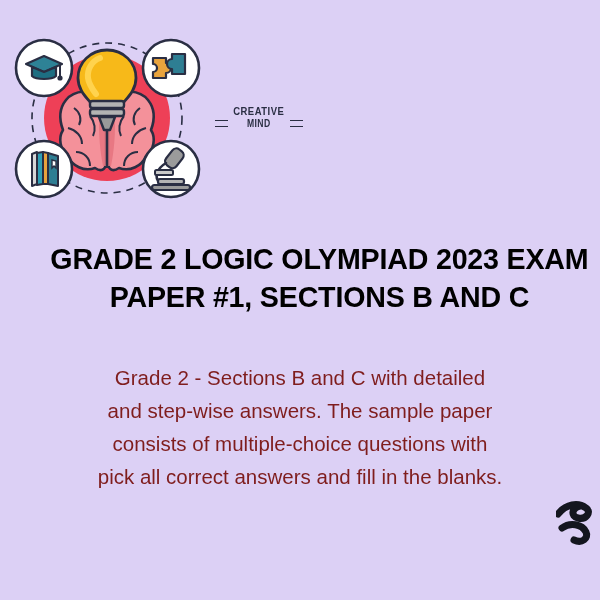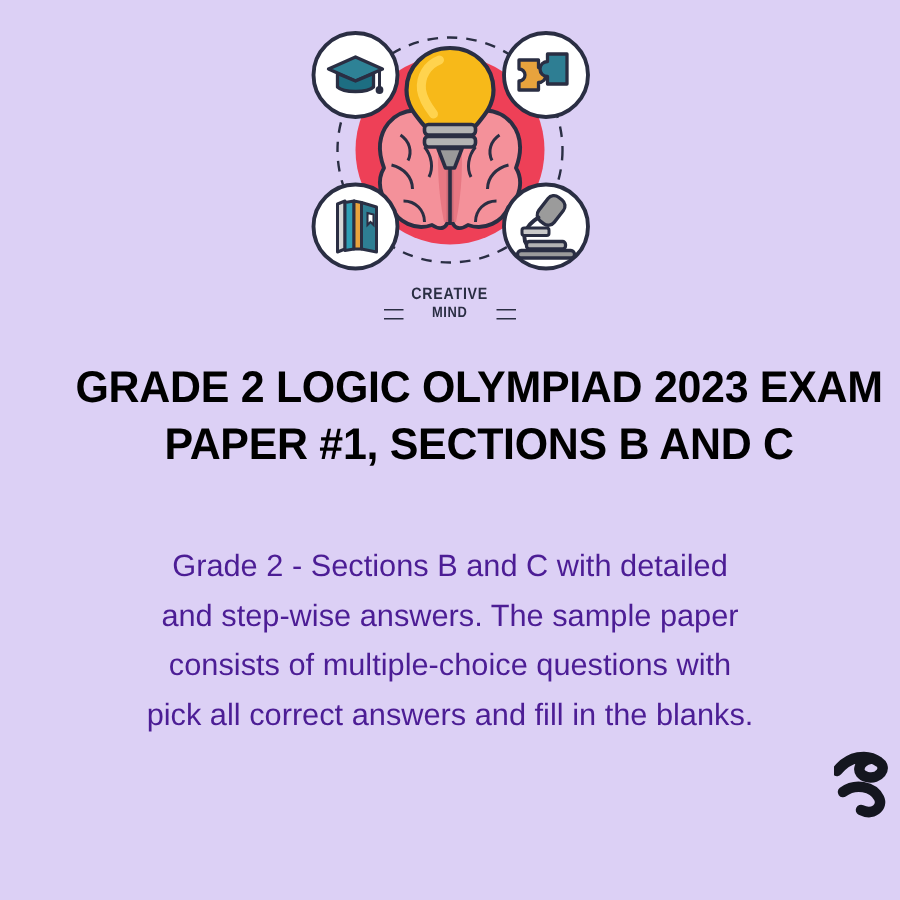--- a/index.html
+++ b/index.html
@@ -23,21 +23,20 @@
   }
 
   
   .logo-block {
     position: absolute;
     left: 0;
     right: 0;
     top: 8px;
     height: 220px;
     display: flex;
-    flex-direction: column;
     align-items: center;
   }
   .logo-art {
     position: relative;
     width: 215px;
     height: 185px;
   }
   .logo-svg {
     display: block;
     width: 215px;
@@ -102,21 +101,21 @@
   
   .body-copy {
     position: absolute;
     top: 340px;
     left: 95px;
     width: 410px;
     text-align: center;
     font-family: "Liberation Sans", sans-serif;
     font-size: 20.5px;
     line-height: 1.62;
-    color: #4c1d95;
+    color: #7f1d1d;
     font-weight: normal;
   }
 
   
   .script-mark {
     position: absolute;
     left: 556px;
     top: 498px;
     width: 70px;
     height: 60px;

